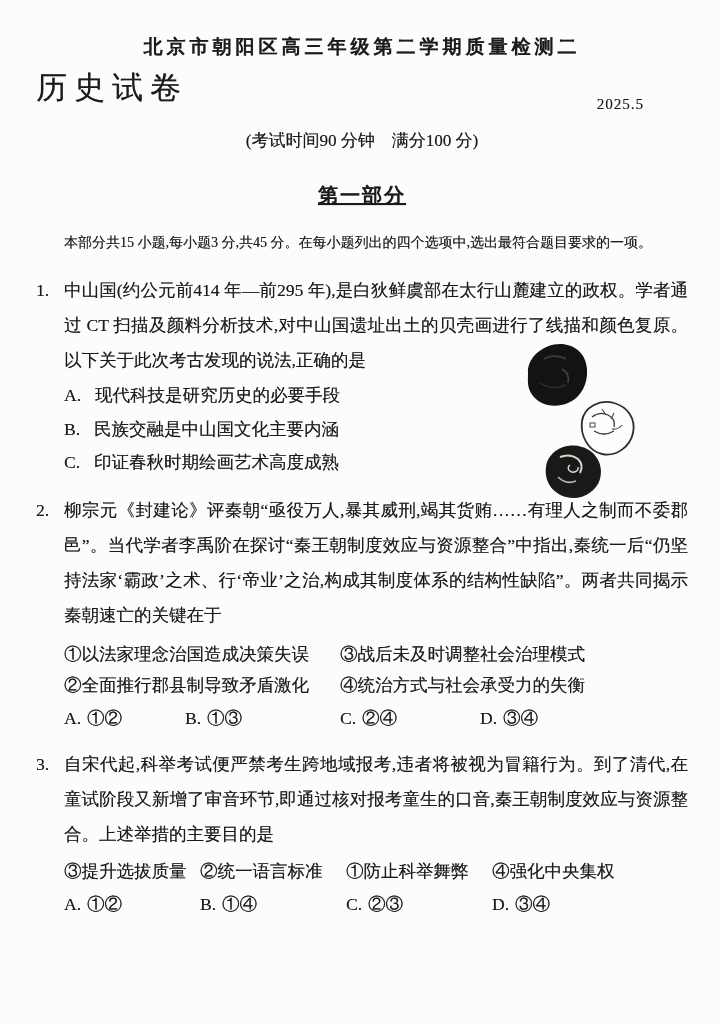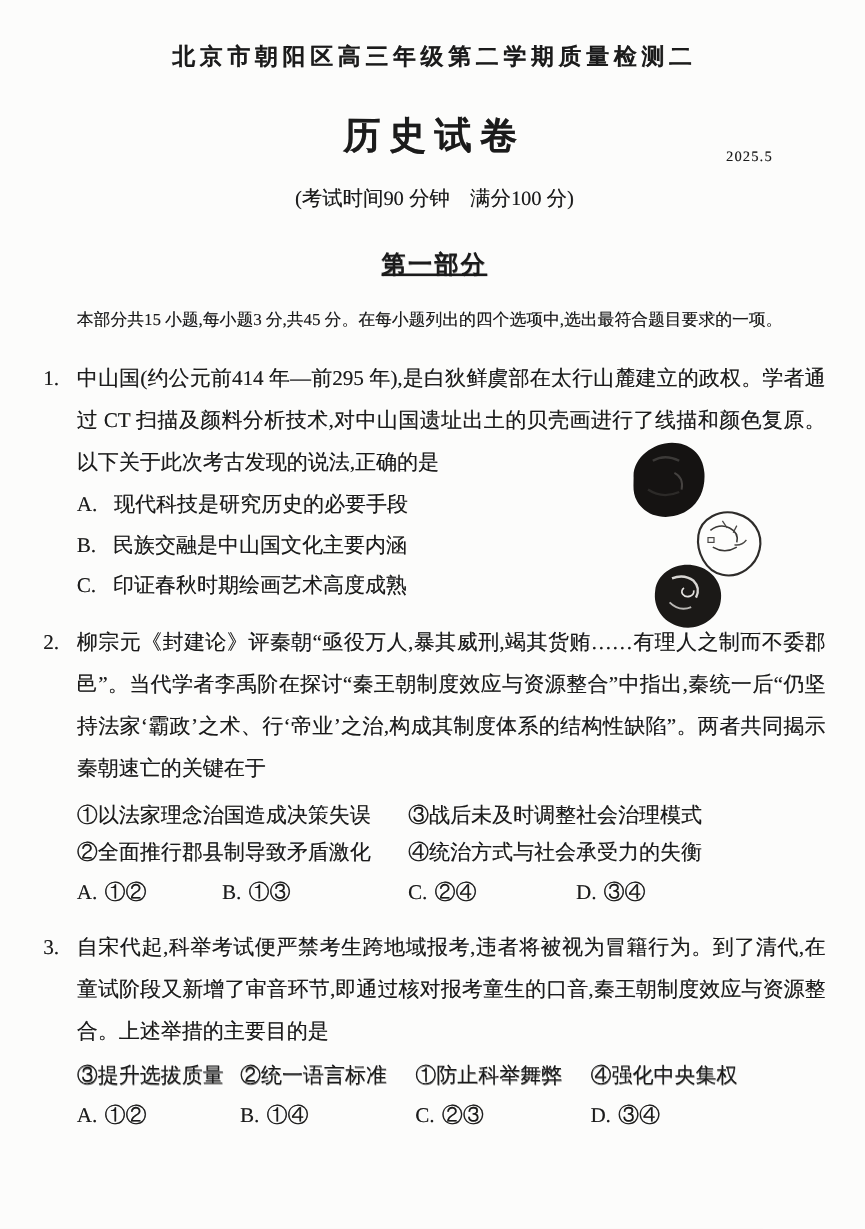--- a/index.html
+++ b/index.html
@@ -20,40 +20,39 @@
     position:absolute;
     left:36px;top:34px;
     width:652px;
   }
   
   .school-line{
     text-align:center;
     font-size:19px;
     font-weight:600;
     letter-spacing:4px;
-    margin:0 0 32px 0;
+    margin:0 0 7px 0;
   }
   .title-row{
     position:relative;
     height:48px;
     margin-bottom:6px;
   }
   .paper-title{
     position:absolute;
     left:0;right:0;
-    text-align:center;
     font-size:31px;
-    font-weight:700;
+    font-weight:400;
     letter-spacing:7px;
     margin:0;
   }
   .paper-date{
     position:absolute;
     right:44px;bottom:2px;
-    font-size:12px;
+    font-size:15px;
     letter-spacing:1px;
   }
   .exam-info{
     text-align:center;
     font-size:17px;
     margin:14px 0 0 0;
   }
   
   .section-title{
     text-align:center;

